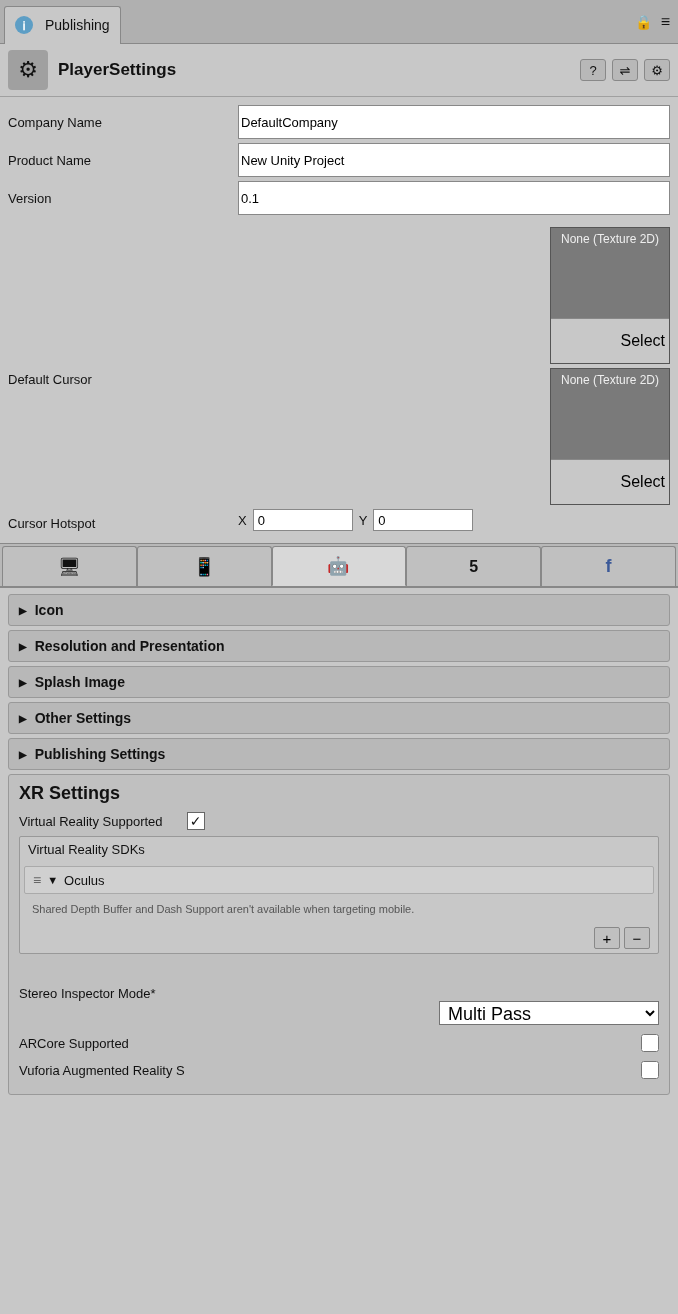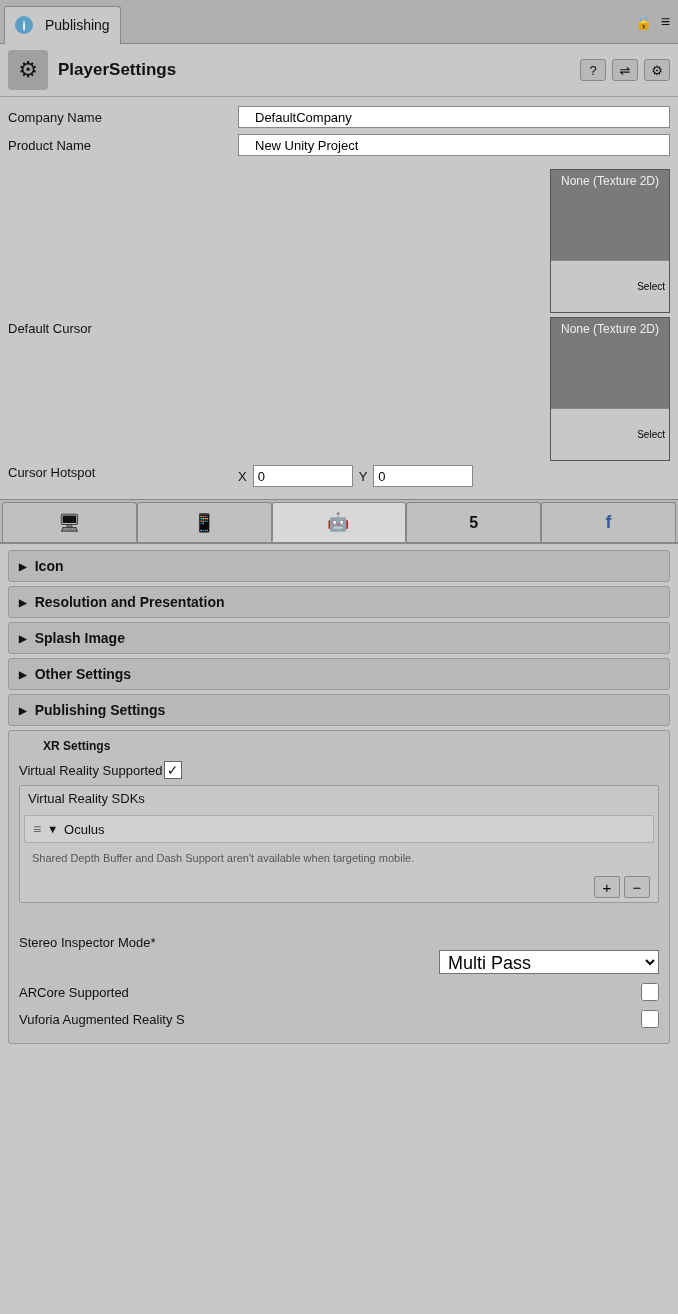--- a/index.html
+++ b/index.html
@@ -99,24 +99,24 @@
       margin-bottom: 4px;
       min-height: 24px;
     }
     .field-label {
       width: 230px;
       min-width: 120px;
       font-size: 13px;
     }
     .field-input {
       flex: 1;
-      height: 22px;
+      height: 34px;
       background: #fff;
       border: 1px solid #888;
-      padding: 1px 16px;
+      padding: 1px 2px;
       font-size: 13px;
       outline: none;
     }
 
     
     .icon-area {
       display: flex;
       align-items: flex-start;
       margin-bottom: 4px;
       min-height: 130px;
@@ -143,30 +143,30 @@
     .texture-label {
       text-align: center;
       padding: 4px 4px 0 4px;
       font-size: 12px;
     }
     .texture-select-btn {
       width: 100%;
       background: #c8c8c8;
       border: none;
       border-top: 1px solid #888;
-      font-size: 10px;
-      padding: 20px 4px;
+      font-size: 16px;
+      padding: 13px 4px;
       cursor: pointer;
       text-align: right;
     }
 
     
     .hotspot-row {
       display: flex;
-      align-items: flex-start;
+      align-items: flex-end;
       margin-bottom: 8px;
     }
     .hotspot-label {
       width: 230px;
       font-size: 13px;
     }
     .hotspot-xy {
       display: flex;
       align-items: center;
       gap: 6px;
@@ -243,32 +243,31 @@
     
     .xr-settings {
       background: #c0c0c0;
       border: 1px solid #999;
       border-radius: 3px;
       margin-bottom: 4px;
       padding: 8px 10px;
     }
     .xr-title {
       font-weight: bold;
-      font-size: 12px;
+      font-size: 18px;
       margin-bottom: 8px;
-      margin-left: 24px;
     }
     .xr-row {
       display: flex;
       align-items: center;
       margin-bottom: 6px;
       font-size: 13px;
     }
     .xr-row label {
-      margin-right: 1px;
+      margin-right: 24px;
     }
     .checkbox-custom {
       width: 18px;
       height: 18px;
       background: #fff;
       border: 1px solid #666;
       display: flex;
       align-items: center;
       justify-content: center;
       font-size: 14px;
@@ -407,20 +406,24 @@
   <div class="field-row">
     <div class="field-label">Company Name</div>
     <input class="field-input" type="text" value="DefaultCompany" style="">
   </div>
 
   <div class="field-row">
     <div class="field-label">Product Name</div>
     <input class="field-input" type="text" value="New Unity Project" style="">
   </div>
 
+  <div class="field-row">
+    <div class="field-label">Version</div>
+    <input class="field-input" type="text" value="0.1" style="">
+  </div>
 
   <div style="height:8px;"></div>
 
   <div class="icon-area">
     <div style="flex:1;"></div>
     <div class="texture-box">
       <div class="texture-label">None (Texture 2D)</div>
       <div style="flex:1;"></div>
       <button class="texture-select-btn">Select</button>
     </div>

